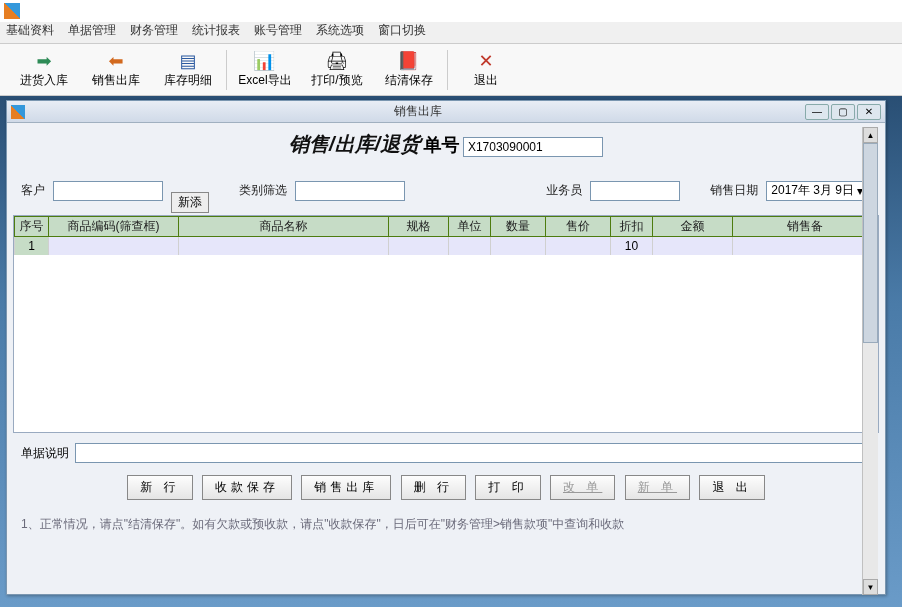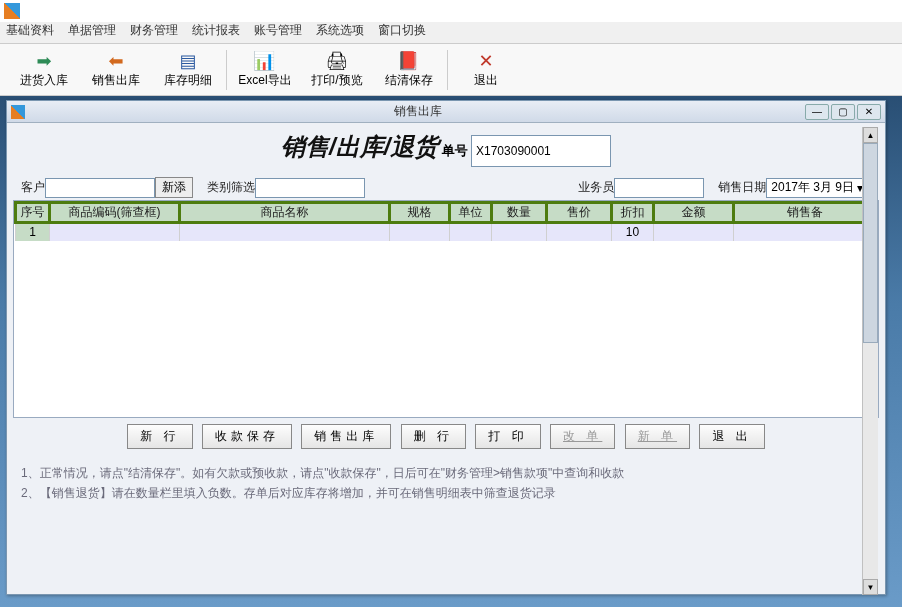--- a/index.html
+++ b/index.html
@@ -19,34 +19,34 @@
 .ico-red { color: #c0392b; }
 .ico-blue { color: #2c5aa0; }
 .workspace { position: relative; height: 511px; }
 .inner-window { position: absolute; left: 6px; top: 4px; width: 880px; height: 495px; background: #eef1f6; border: 1px solid #7a96b0; box-shadow: 1px 1px 3px rgba(0,0,0,0.3); }
 .inner-title { background: linear-gradient(to bottom, #e8edf5, #d0dae8); height: 22px; display: flex; align-items: center; padding: 0 4px; border-bottom: 1px solid #a0b0c0; }
 .inner-title .logo2 { width: 14px; height: 14px; background: linear-gradient(45deg, #e67e22 50%, #3498db 50%); margin-right: 6px; }
 .inner-title .t { flex: 1; text-align: center; color: #333; }
 .winbtns { display: flex; gap: 2px; }
 .winbtn { width: 24px; height: 16px; border: 1px solid #8aa; background: #dde6ee; display: flex; align-items: center; justify-content: center; font-size: 10px; cursor: pointer; border-radius: 2px; }
 .form-head { padding: 8px 20px 4px; text-align: center; }
-.form-head .big { font-size: 24px; font-weight: bold; font-style: italic; color: #111; display: inline-block; }
-.form-head .ordl { font-size: 13px; font-weight: bold; margin-left: 0; }
-.form-head input { border: 1px solid #7a96b0; height: 32px; padding: 0 4px; width: 140px; background: #fff; }
-.filters { padding: 6px 14px 2px; display: flex; align-items: center; flex-wrap: wrap; }
+.form-head .big { font-size: 20px; font-weight: bold; font-style: italic; color: #111; display: inline-block; }
+.form-head .ordl { font-size: 18px; font-weight: bold; margin-left: 0; }
+.form-head input { border: 1px solid #7a96b0; height: 20px; padding: 0 4px; width: 140px; background: #fff; }
+.filters { padding: 6px 14px 2px; display: flex; align-items: center; gap: 8px; flex-wrap: wrap; }
 .filters label { color: #222; }
 .filters input[type=text] { border: 1px solid #7a96b0; height: 20px; background: #fff; padding: 0 3px; }
-.filters .btn-s { border: 1px solid #888; background: #eee; padding: 1px 6px; cursor: pointer; }
+.filters .btn-s { border: 1px solid #888; background: #eee; padding: 1px 6px; cursor: pointer; margin-top: 24px; }
 .filters .date { border: 1px solid #7a96b0; height: 20px; background: #fff; display: inline-flex; align-items: center; padding: 0 4px; }
 .filters .date .dd { width: 12px; text-align: center; cursor: pointer; color: #000; }
 .filters2 { padding: 2px 14px 4px; display: flex; align-items: center; gap: 6px; color: #333; }
 .filters2 input[type=checkbox] { margin-right: 2px; }
 .grid { margin: 0 6px; border: 1px solid #99aac0; background: #fff; height: 218px; overflow: auto; }
 .grid table { border-collapse: collapse; width: 100%; }
-.grid th { background: #c6dcc6; border: 3px solid #4d7c0f; height: 20px; font-weight: normal; color: #222; padding: 0 2px; white-space: nowrap; }
+.grid th { background: #c6dcc6; border: 1px solid #4d7c0f; height: 20px; font-weight: normal; color: #222; padding: 0 2px; white-space: nowrap; }
 .grid td { border-left: 1px solid #d0d0d0; border-right: 1px solid #d0d0d0; height: 18px; padding: 0 4px; text-align: center; }
 .grid tr.r1 td { background: #e6e6fa; }
 .grid tr.total td { color: #0033cc; font-weight: bold; text-align: right; }
 .grid tr.total td:first-child { text-align: left; }
 .remark { padding: 10px 14px 6px; display: flex; align-items: center; gap: 6px; }
 .remark input { flex: 1; border: 1px solid #7a96b0; height: 20px; background: #fff; padding: 0 4px; }
 .action-row { padding: 6px 0 10px; text-align: center; }
 .action-row button { border: 1px solid #888; background: linear-gradient(#fdfdfd,#e5e5e5); padding: 3px 12px; margin: 0 3px; cursor: pointer; letter-spacing: 4px; }
 .action-row button.dis { color: #999; text-decoration: underline; }
 .hints { padding: 4px 14px; color: #6a6a7a; line-height: 1.7; }
@@ -167,35 +167,38 @@
               <td></td>
               <td></td>
             <td>10</td>
             <td></td>
               <td></td>
           </tr>
         </tbody>
       </table>
     </div>
 
+    <div class="remark">
+      <label>单据说明</label>
+      <input type="text" style="">
+    </div>
 
     <div class="action-row">
       <button>新 行</button>
       <button>收款保存</button>
       <button>销售出库</button>
       <button>删 行</button>
       <button>打 印</button>
       <button class="dis">改 单</button>
       <button class="dis">新 单</button>
       <button>退 出</button>
     </div>
 
     <div class="hints">
       <div>1、正常情况，请点"结清保存"。如有欠款或预收款，请点"收款保存"，日后可在"财务管理&gt;销售款项"中查询和收款</div>
-      <div>2、【销售退货】请在数量栏里填入负数。存单后对应库存将增加，并可在销售明细表中筛查退货记录</div>
     </div>
 
     <div class="sb-track">
       <div class="sb-btn">▲</div>
       <div class="sb-thumb"></div>
       <div class="sb-btn" style="position:absolute;bottom:0;left:0;right:0">▼</div>
     </div>
   </div>
 </div>
 

